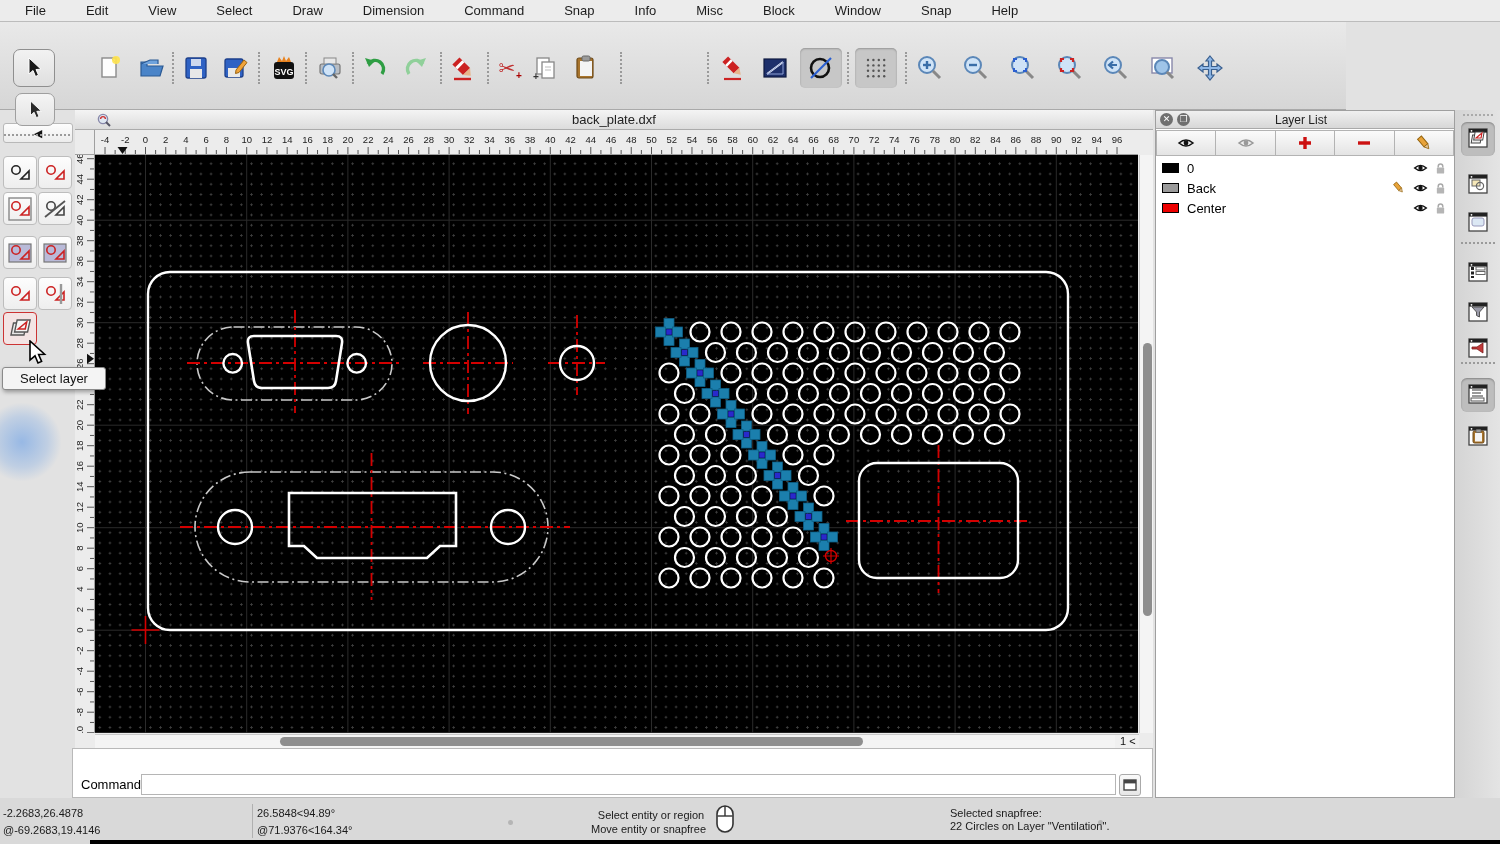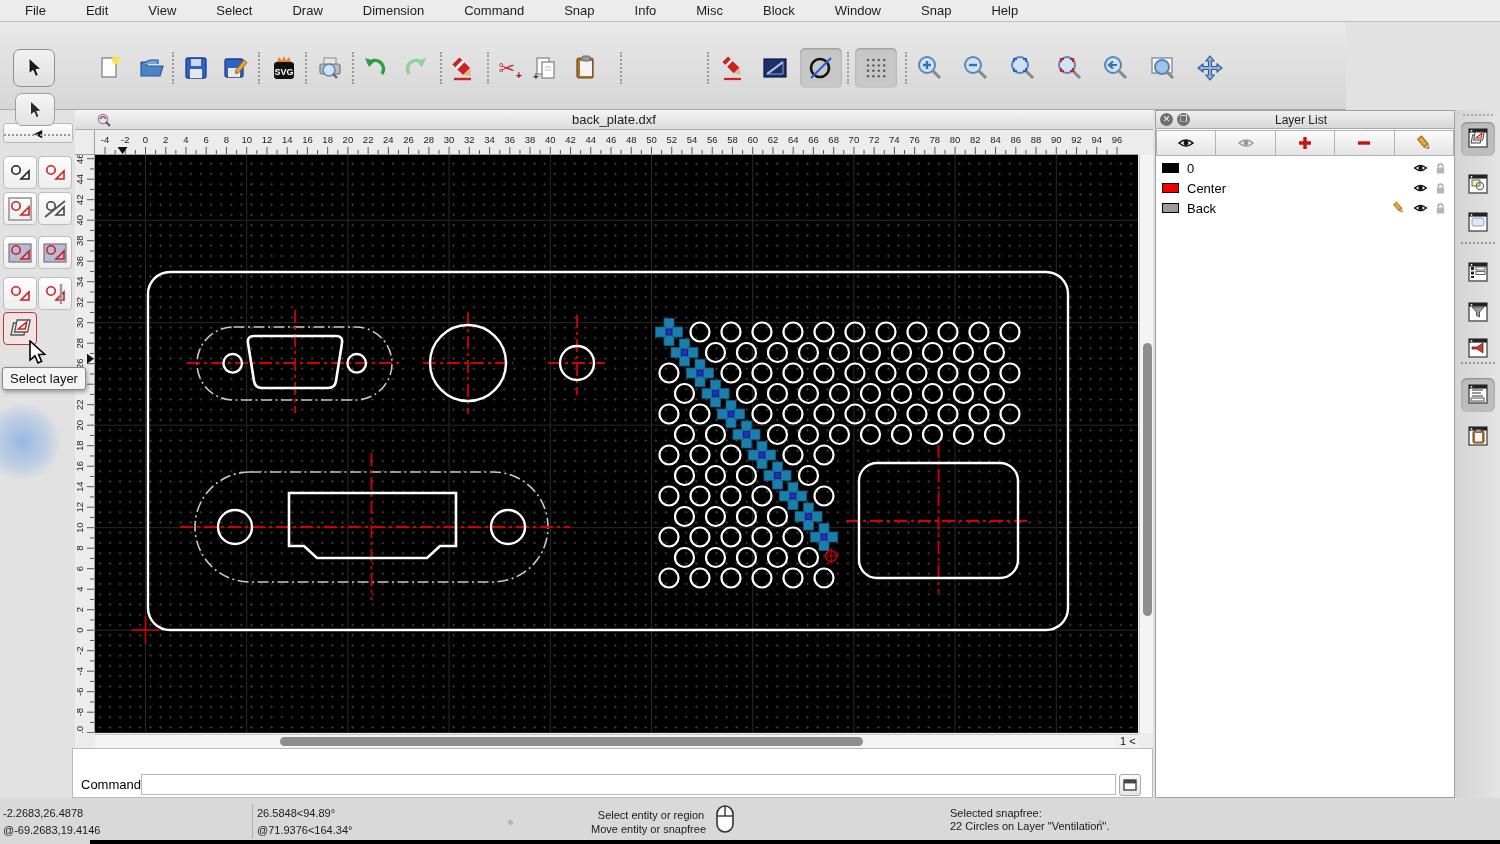--- a/index.html
+++ b/index.html
@@ -25,21 +25,21 @@
 
   
   #leftdock { position:absolute; left:0; top:110px; width:75px; height:688px; background:#e2e2e2; z-index:10;}
   #back-btn { position:absolute; left:3px; top:13px; width:70px; height:20px; background:linear-gradient(#fdfdfd,#ececec);
     border:1px solid #b8b8b8; border-radius:3px; display:flex; align-items:center; justify-content:center; font-size:11px; color:#111;}
   .ltool { position:absolute; width:34px; height:33px; background:linear-gradient(#fdfdfd,#eeeeee);
     border:1px solid #bdbdbd; border-radius:4px; display:flex; align-items:center; justify-content:center;}
   .ltool.active { border:1.5px solid #cc3333; background:#f3e4e4;}
   #tool-glow { position:absolute; left:-18px; top:292px; width:80px; height:80px; border-radius:50%;
     background:radial-gradient(circle, rgba(90,150,230,.55) 0%, rgba(90,150,230,.25) 45%, rgba(90,150,230,0) 70%); pointer-events:none;}
-  #tooltip { position:absolute; left:2px; top:257px; width:84px; height:23px; background:#f4f4f4; border:1px solid #8a8a8a;
+  #tooltip { position:absolute; left:2px; top:257px; width:104px; height:23px; background:#f4f4f4; border:1px solid #8a8a8a;
     border-radius:3px; box-shadow:1px 2px 4px rgba(0,0,0,.35); font-size:13px; color:#111; display:flex;
     align-items:center; justify-content:center; z-index:60;}
   #cursor { position:absolute; left:26px; top:230px; z-index:61; }
 
   
   #canvas-area { position:absolute; left:75px; top:110px; width:1078px; height:638px; background:#ececec; z-index:5;}
   #doc-titlebar { position:absolute; left:0; top:0; width:1078px; height:20px; background:linear-gradient(#f4f4f4,#dcdcdc);
     border-bottom:1px solid #ababab; display:flex; align-items:center; justify-content:center; font-size:13px; color:#222;}
   #doc-icon { position:absolute; left:22px; top:3px; }
   #hruler { position:absolute; left:20px; top:20px; width:1043px; height:25px; background:#ececec; border-bottom:1px solid #9f9f9f;}
@@ -934,43 +934,43 @@
             <path d="M2,7 Q9,1 16,7 Q9,13 2,7 Z" fill="none" stroke="#111" stroke-width="1.8"></path>
             <circle cx="9" cy="7" r="2.6" fill="#111"></circle>
           </svg>
           <svg width="11" height="13" viewBox="0 0 12 14">
             <path d="M3.5,6 V4.5 A2.5,2.5 0 0 1 8.5,4.5 V6" fill="none" stroke="#a9a9a9" stroke-width="1.6"></path>
             <rect x="2" y="6" width="8" height="6.5" rx="1" fill="#b5b5b5"></rect>
           </svg>
         </span>
       </div>
       <div class="lp-row">
-        <span class="lp-swatch" style="background:#ee0000"></span>
-        <span>Center</span>
+        <span class="lp-swatch" style="background:#9a9a9a"></span>
+        <span>Back</span>
         <span class="lp-right">
+          <svg width="14" height="14" viewBox="0 0 16 16">
+            <g transform="rotate(-40 8 8)">
+              <rect x="5.8" y="1" width="4.4" height="9" fill="#e8a33a" stroke="#96650f" stroke-width="0.9"></rect>
+              <path d="M5.8,10 L10.2,10 L8,14 Z" fill="#e6c79a" stroke="#96650f" stroke-width="0.7"></path>
+            </g>
+          </svg>
           <svg width="15" height="12" viewBox="0 0 18 14">
             <path d="M2,7 Q9,1 16,7 Q9,13 2,7 Z" fill="none" stroke="#111" stroke-width="1.8"></path>
             <circle cx="9" cy="7" r="2.6" fill="#111"></circle>
           </svg>
           <svg width="11" height="13" viewBox="0 0 12 14">
             <path d="M3.5,6 V4.5 A2.5,2.5 0 0 1 8.5,4.5 V6" fill="none" stroke="#a9a9a9" stroke-width="1.6"></path>
             <rect x="2" y="6" width="8" height="6.5" rx="1" fill="#b5b5b5"></rect>
           </svg>
         </span>
       </div>
       <div class="lp-row">
-        <span class="lp-swatch" style="background:#9a9a9a"></span>
-        <span>Back</span>
+        <span class="lp-swatch" style="background:#ee0000"></span>
+        <span>Center</span>
         <span class="lp-right">
-          <svg width="14" height="14" viewBox="0 0 16 16">
-            <g transform="rotate(-40 8 8)">
-              <rect x="5.8" y="1" width="4.4" height="9" fill="#e8a33a" stroke="#96650f" stroke-width="0.9"></rect>
-              <path d="M5.8,10 L10.2,10 L8,14 Z" fill="#e6c79a" stroke="#96650f" stroke-width="0.7"></path>
-            </g>
-          </svg>
           <svg width="15" height="12" viewBox="0 0 18 14">
             <path d="M2,7 Q9,1 16,7 Q9,13 2,7 Z" fill="none" stroke="#111" stroke-width="1.8"></path>
             <circle cx="9" cy="7" r="2.6" fill="#111"></circle>
           </svg>
           <svg width="11" height="13" viewBox="0 0 12 14">
             <path d="M3.5,6 V4.5 A2.5,2.5 0 0 1 8.5,4.5 V6" fill="none" stroke="#a9a9a9" stroke-width="1.6"></path>
             <rect x="2" y="6" width="8" height="6.5" rx="1" fill="#b5b5b5"></rect>
           </svg>
         </span>
       </div>

